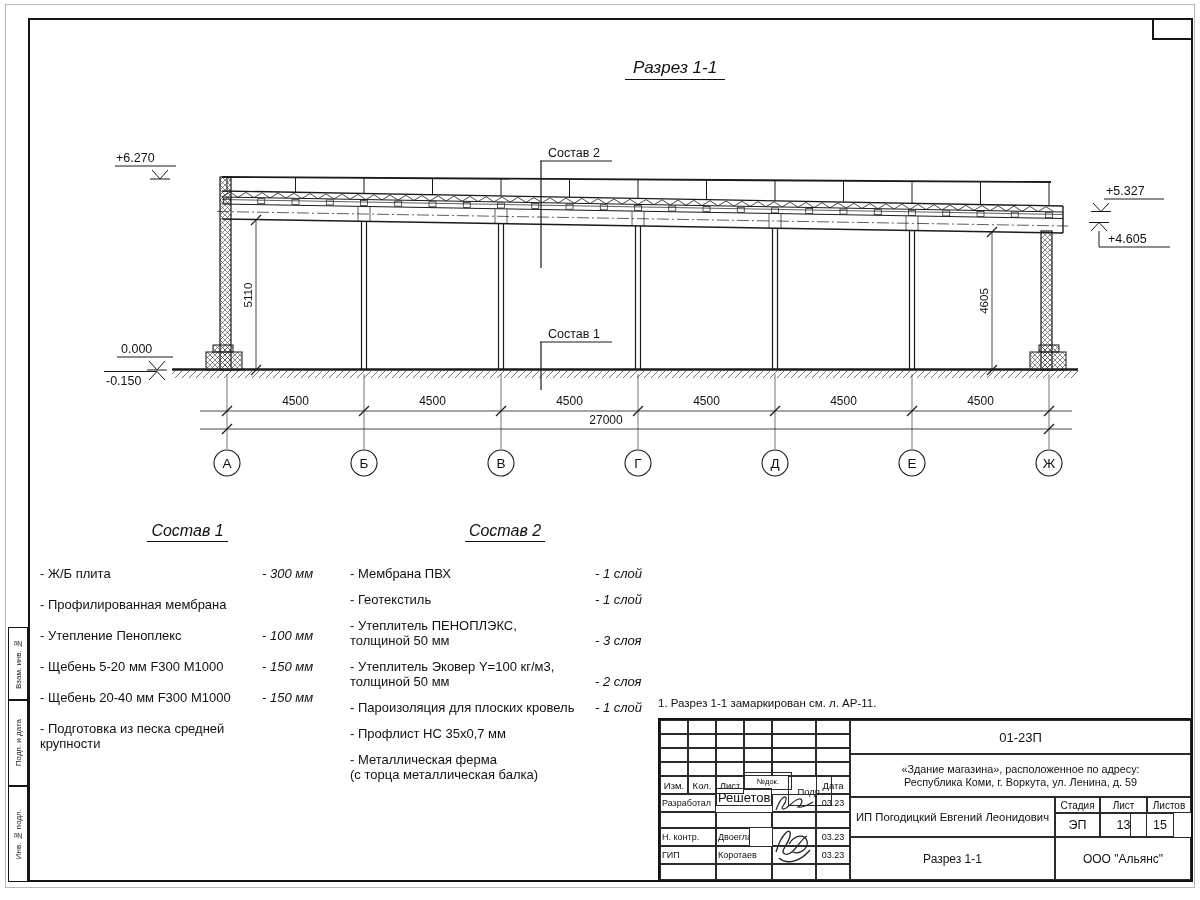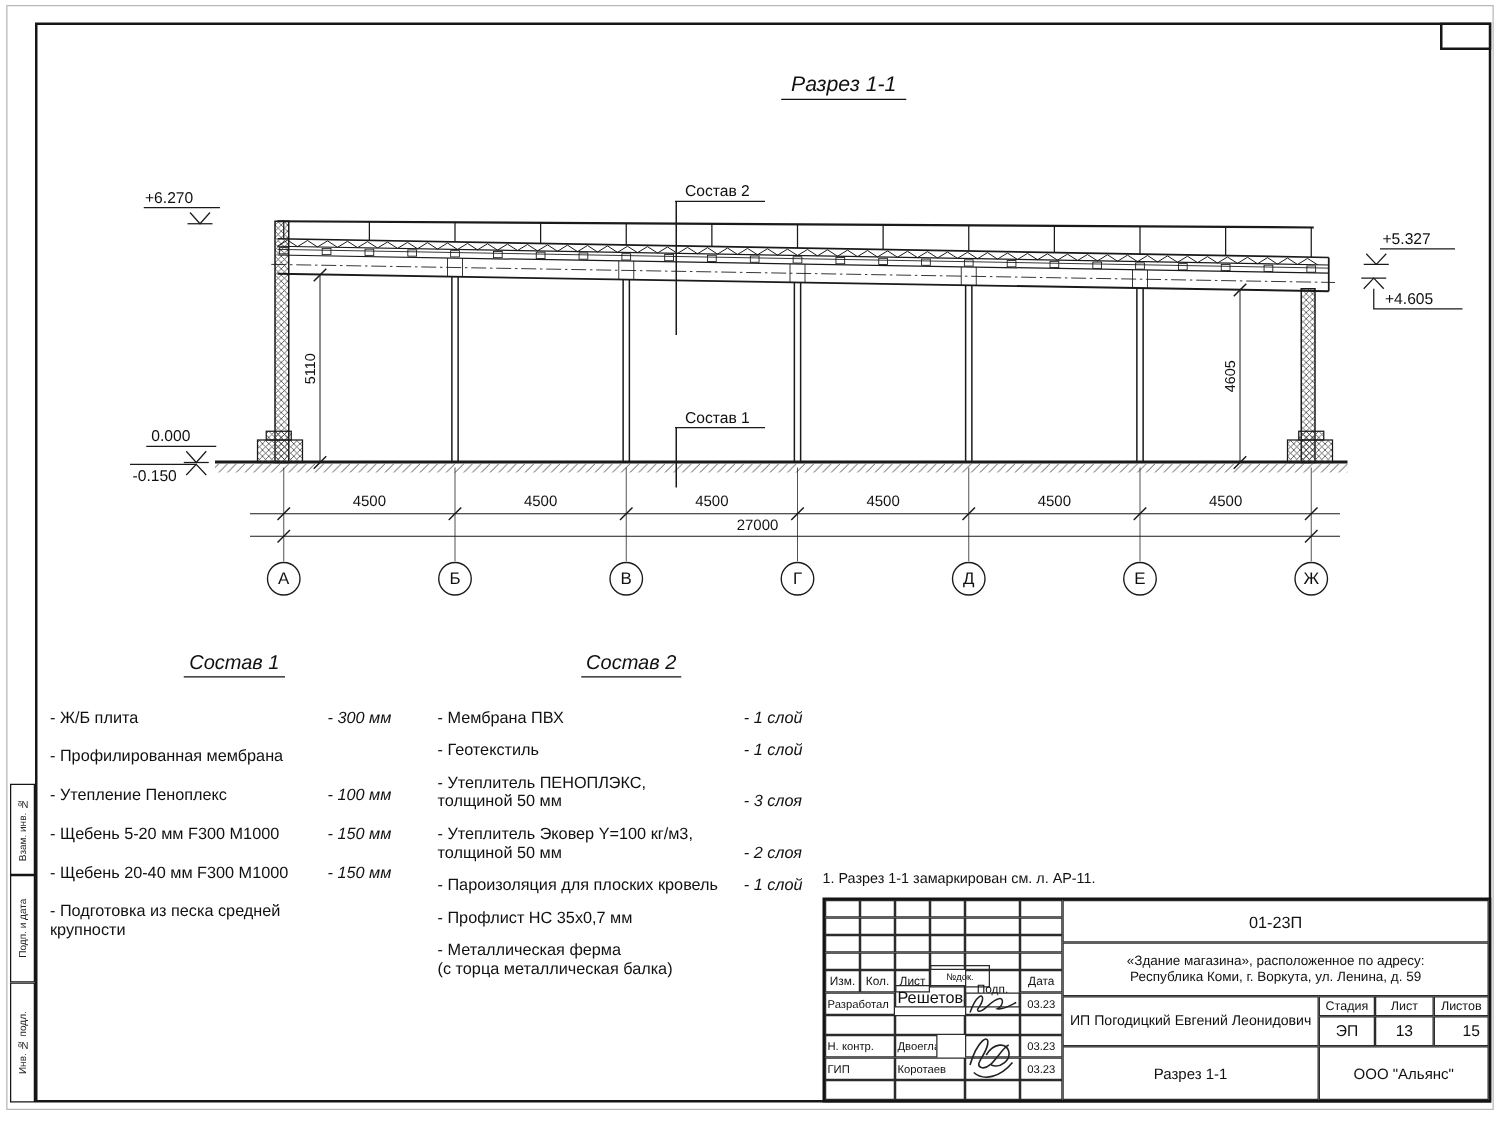--- a/index.html
+++ b/index.html
@@ -300,21 +300,21 @@
 </div>
 
 <div class="note">1. Разрез 1-1 замаркирован см. л. АР-11.</div>
 
 <div class="tb">
 
   <div class="cell" style="left:0;top:56px;width:28px;height:18px;font-size:9.5px;">Изм.</div>
   <div class="cell" style="left:28px;top:56px;width:28px;height:18px;font-size:9.5px;">Кол.</div>
   <div class="cell" style="left:56px;top:56px;width:28px;height:18px;font-size:9.5px;">Лист</div>
   <div class="cell" style="left:84px;top:52px;width:48px;height:18px;font-size:7.5px;">№док.</div>
-  <div class="cell" style="left:112px;top:56px;width:44px;height:30px;font-size:9.5px;">Подп.</div>
+  <div class="cell" style="left:128px;top:56px;width:44px;height:30px;font-size:9.5px;">Подп.</div>
   <div class="cell" style="left:156px;top:56px;width:34px;height:18px;font-size:9.5px;">Дата</div>
 
   <div class="cell lft" style="left:0;top:74px;width:56px;height:18px;font-size:9px;">Разработал</div>
   <div class="cell lft" style="left:56px;top:68px;width:56px;height:18px;font-size:13px;">Решетова</div>
   <div class="cell" style="left:112px;top:74px;width:44px;height:18px;"></div>
   <div class="cell" style="left:156px;top:74px;width:34px;height:18px;font-size:9px;">03.23</div>
   <div class="cell lft" style="left:0;top:92px;width:56px;height:16px;"></div>
   <div class="cell" style="left:56px;top:92px;width:56px;height:16px;"></div>
   <div class="cell" style="left:112px;top:92px;width:44px;height:16px;"></div>
   <div class="cell" style="left:156px;top:92px;width:34px;height:16px;"></div>
@@ -342,21 +342,21 @@
   <div class="cell ctr-lines" style="left:190px;top:34px;width:341px;height:43px;font-size:10.8px;">
     <span>«Здание магазина», расположенное по адресу:</span>
     <span>Республика Коми, г. Воркута, ул. Ленина, д. 59</span>
   </div>
   <div class="cell" style="left:190px;top:77px;width:205px;height:40px;font-size:11.3px;">ИП Погодицкий Евгений Леонидович</div>
   <div class="cell" style="left:395px;top:77px;width:45px;height:16px;font-size:10px;">Стадия</div>
   <div class="cell" style="left:440px;top:77px;width:47px;height:16px;font-size:10px;">Лист</div>
   <div class="cell" style="left:487px;top:77px;width:44px;height:16px;font-size:10px;">Листов</div>
   <div class="cell" style="left:395px;top:93px;width:45px;height:24px;font-size:12.5px;">ЭП</div>
   <div class="cell" style="left:440px;top:93px;width:47px;height:24px;font-size:12.5px;">13</div>
-  <div class="cell" style="left:487px;top:93px;width:44px;height:24px;font-size:12.5px;padding-left:16px;">15</div>
+  <div class="cell" style="left:470px;top:93px;width:44px;height:24px;font-size:12.5px;padding-left:16px;">15</div>
   <div class="cell" style="left:190px;top:117px;width:205px;height:43px;font-size:12px;">Разрез 1-1</div>
   <div class="cell" style="left:395px;top:117px;width:136px;height:43px;font-size:12px;">ООО "Альянс"</div>
 <div class="cell" style="left: 0px; top: 0px; width: 28px; height: 14px;"></div>
     <div class="cell" style="left: 28px; top: 0px; width: 28px; height: 14px;"></div>
     <div class="cell" style="left: 56px; top: 0px; width: 28px; height: 14px;"></div>
     <div class="cell" style="left: 84px; top: 0px; width: 28px; height: 14px;"></div>
     <div class="cell" style="left: 112px; top: 0px; width: 44px; height: 14px;"></div>
     <div class="cell" style="left: 156px; top: 0px; width: 34px; height: 14px;"></div>
     <div class="cell" style="left: 0px; top: 14px; width: 28px; height: 14px;"></div>
     <div class="cell" style="left: 28px; top: 14px; width: 28px; height: 14px;"></div>

